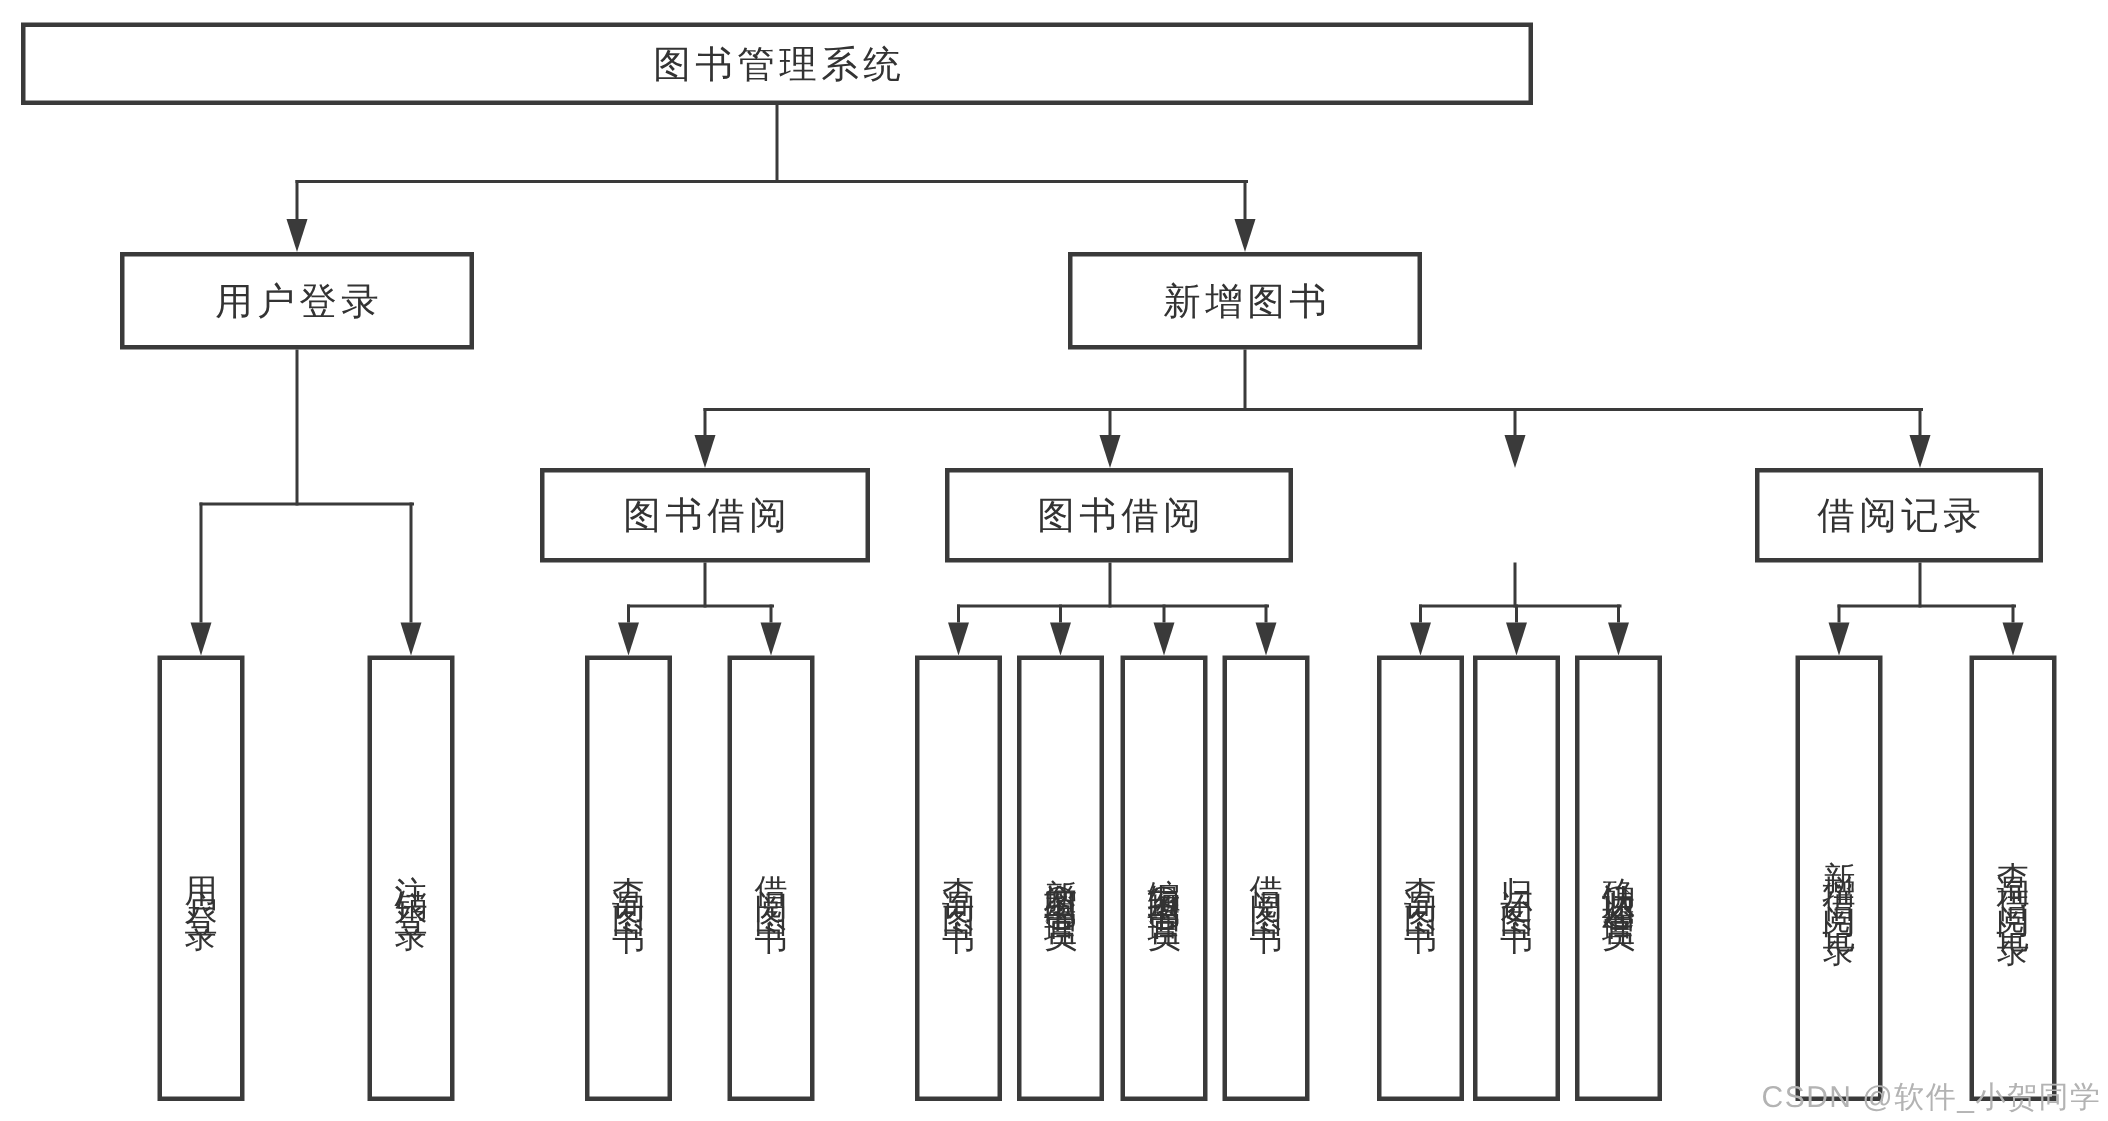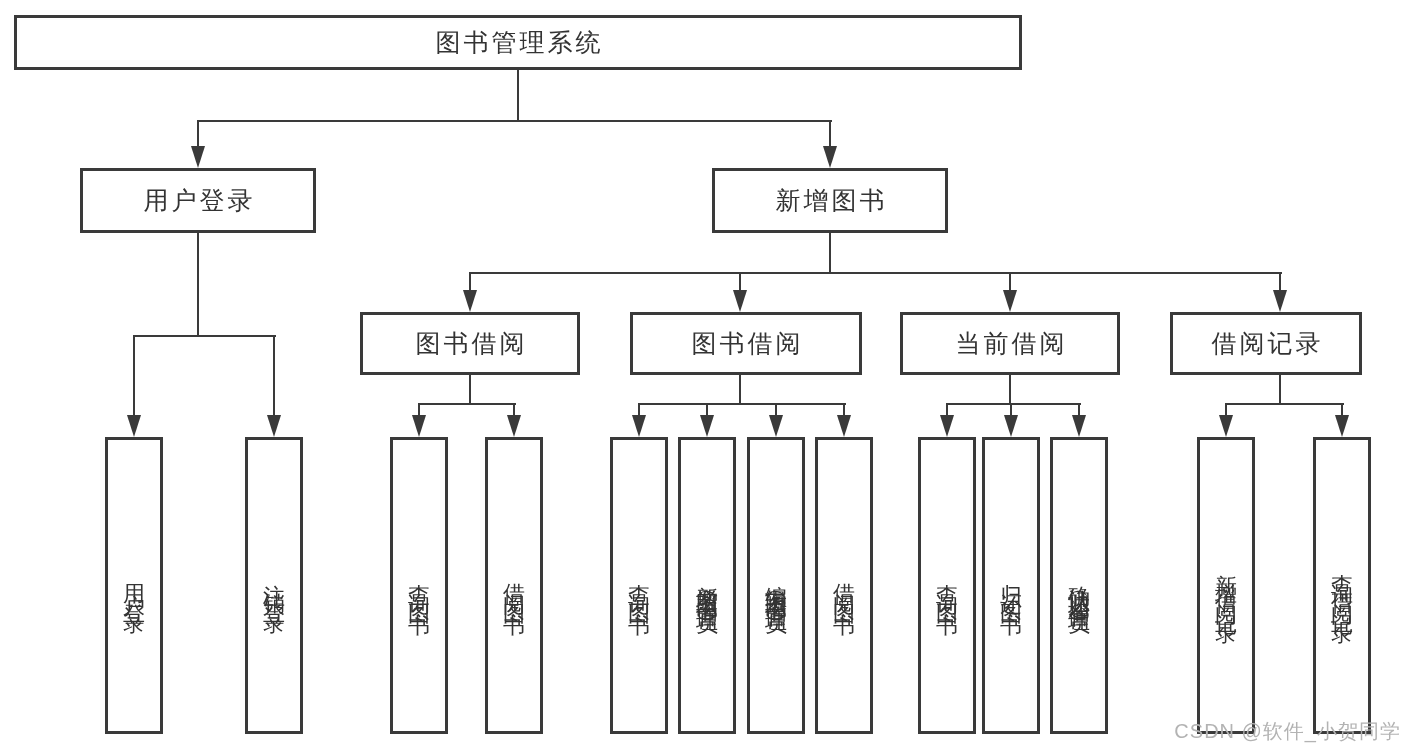--- a/index.html
+++ b/index.html
@@ -86,21 +86,20 @@
   <div class="arrow" style="left:463px; top:290px;"></div>
   <div class="line" style="left:739px; top:272px; width:2px; height:18px;"></div>
   <div class="arrow" style="left:733px; top:290px;"></div>
   <div class="line" style="left:1009px; top:272px; width:2px; height:18px;"></div>
   <div class="arrow" style="left:1003px; top:290px;"></div>
   <div class="line" style="left:1279px; top:272px; width:2px; height:18px;"></div>
   <div class="arrow" style="left:1273px; top:290px;"></div>
 
   <div class="node hnode" style="left:360px; top:312px; width:220px; height:63px;">图书借阅</div>
   <div class="node hnode" style="left:630px; top:312px; width:232px; height:63px;text-align:right;">图书借阅</div>
-  <div class="node hnode" style="left:900px; top:312px; width:220px; height:63px;">当前借阅</div>
   <div class="node hnode" style="left:1170px; top:312px; width:192px; height:63px;">借阅记录</div>
 
   <div class="line" style="left:469px; top:375px; width:2px; height:30px;"></div>
   <div class="line" style="left:418px; top:403px; width:98px; height:2px;"></div>
   <div class="line" style="left:418px; top:403px; width:2px; height:12px;"></div>
   <div class="arrow" style="left:412px; top:415px;"></div>
   <div class="line" style="left:513px; top:403px; width:2px; height:12px;"></div>
   <div class="arrow" style="left:507px; top:415px;"></div>
 
   <div class="line" style="left:739px; top:375px; width:2px; height:30px;"></div>

